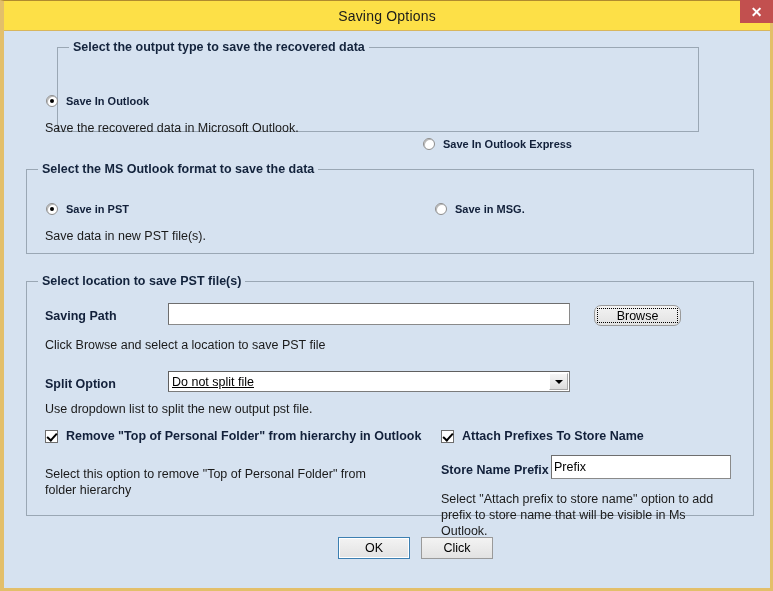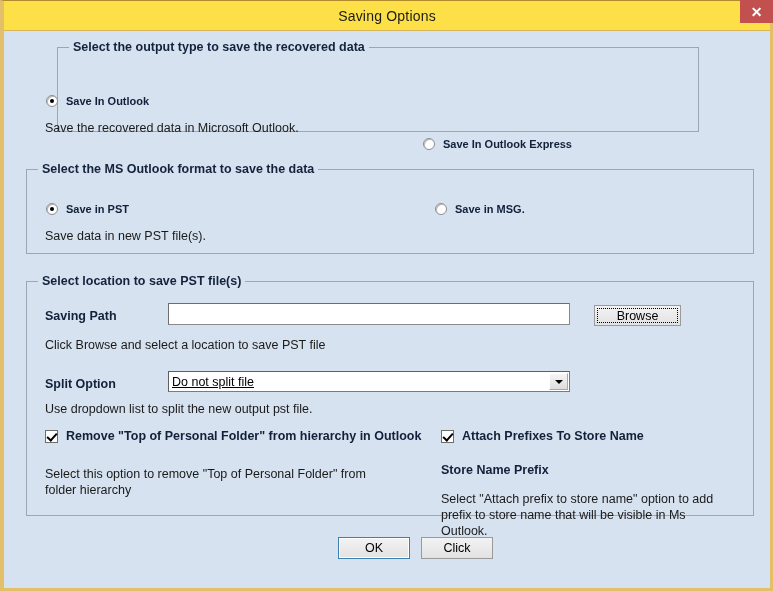--- a/index.html
+++ b/index.html
@@ -298,21 +298,21 @@
     <div class="help" style="left:41px; top:197px;">Save data in new PST file(s).</div>
 
     <div class="group" style="left:22px; top:250px; width:728px; height:235px;">
       <div class="group-title">Select location to save PST file(s)</div>
     </div>
 
     <div class="field-label" style="left:41px; top:278px;">Saving Path</div>
 
     <input class="textbox" style="left: 164px; top: 272px; width: 402px; height: 22px;" type="text" value="">
 
-    <div class="btn dotted-focus" style="left:590px; top:274px; width:87px; height:21px;">
+    <div class="btn dotted-focus" style="left:590px; top:274px; width:87px; height:21px;border-radius:7px;">
       <span class="btn-inner">Browse</span>
     </div>
 
     <div class="help" style="left:41px; top:306px;">Click Browse and select a location to save PST file</div>
 
     <div class="field-label" style="left:41px; top:346px;">Split Option</div>
 
     <div class="combo" style="left:164px; top:340px; width:402px; height:21px;">
       <span class="combo-value">Do not split file</span>
       <span class="combo-btn">
@@ -329,20 +329,21 @@
 
     <div class="check-row" style="left:437px; top:398px;">
       <span class="checkbox checked"></span>
       <span class="check-label">Attach Prefixes To Store Name</span>
     </div>
 
     <div class="help" style="left:41px; top:435px; width:330px;">Select this option to remove "Top of Personal Folder" from folder hierarchy</div>
 
     <div class="field-label" style="left:437px; top:432px;">Store Name Prefix</div>
 
+    <input class="textbox" style="left: 547px; top: 424px; width: 180px; height: 24px;" type="text" value="Prefix">
 
     <div class="help" style="left:437px; top:460px; width:290px;">Select "Attach prefix to store name" option to add prefix to store name that will be visible in Ms Outlook.</div>
 
     <div class="btn focused" style="left:334px; top:506px; width:72px; height:22px;">
       <span>OK</span>
     </div>
 
     <div class="btn" style="left:417px; top:506px; width:72px; height:22px;">
       <span>Click</span>
     </div>

